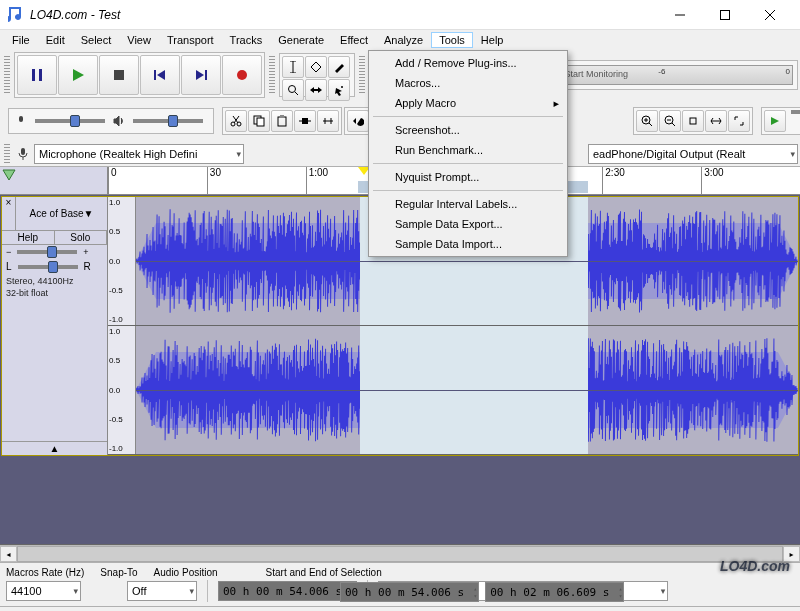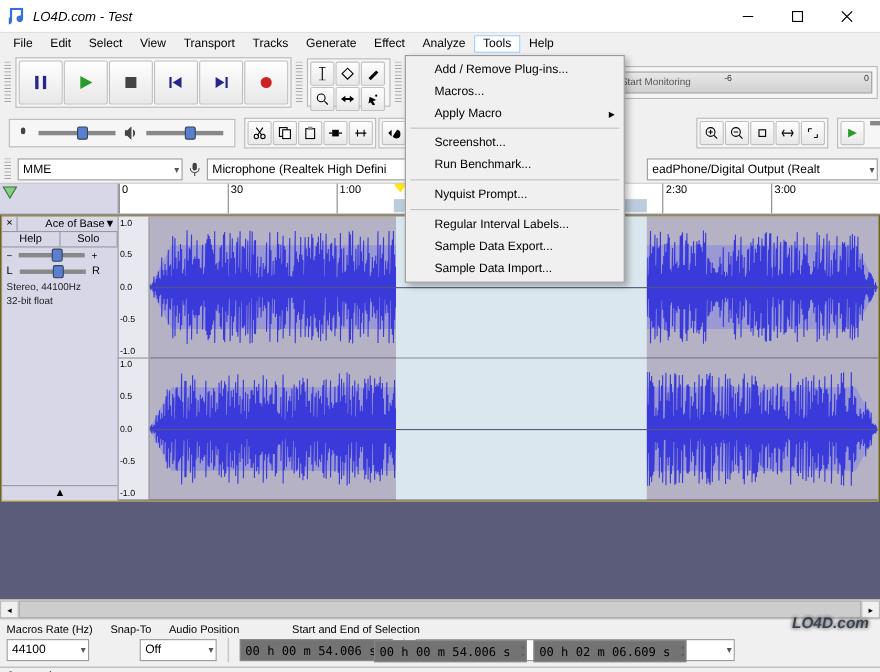--- a/index.html
+++ b/index.html
@@ -51,21 +51,21 @@
 .ruler .tick { flex:1; border-left:1px solid #888; font-size:10px; padding-left:2px; color:#000; position:relative; }
 .ruler .pin { position:absolute; left: 250px; top:0; width:0; height:0; border:6px solid transparent; border-top:8px solid #fde910; }
 .ruler .pin::before { content:""; position:absolute; left:-6px; top:-9px; border:6px solid transparent; border-top:8px solid #666; z-index:-1; }
 
 
 .tracks { background: #5b5b7a; height: 350px; overflow: hidden; border-bottom:1px solid #666; }
 .track { display: flex; border: 1px solid #aa9900; margin: 1px; background: #b8b8cc; height: 260px; }
 .track-ctrl { width: 106px; background: #d7d7e8; border-right: 1px solid #888; display:flex; flex-direction:column; font-size:10px; }
 .track-ctrl .head { display:flex; border-bottom:1px solid #999; }
 .track-ctrl .xbtn { width:14px; text-align:center; border-right:1px solid #999; cursor:default; }
-.track-ctrl .tname { flex:1; padding:1px 2px; display:flex; justify-content:flex-end; }
+.track-ctrl .tname { flex:1; padding:11px 2px; display:flex; justify-content:center; }
 .track-ctrl .ms { display:flex; border-bottom:1px solid #999; }
 .track-ctrl .ms div { flex:1; text-align:center; padding:1px; border-right:1px solid #999; }
 .track-ctrl .slrow { padding: 2px 4px; display:flex; align-items:center; gap:2px; }
 .track-ctrl .info { padding:2px 4px; font-size:9px; color:#222; line-height:1.3; }
 .track-ctrl .collapse { margin-top:auto; text-align:center; border-top:1px solid #999; padding:1px; }
 
 .track-wave { flex:1; display:flex; flex-direction:column; position:relative; background:#bbb6c8; }
 .channel { flex:1; position:relative; border-bottom:1px solid #666; background:#b4b2c4; }
 .channel .scale { position:absolute; left:0; top:0; width:28px; height:100%; background:#e8e8f0; border-right:1px solid #888; font-size:8px; display:flex; flex-direction:column; justify-content:space-between; padding:1px; color:#000; }
 .channel .wave { position:absolute; left:28px; right:0; top:0; bottom:0; }
@@ -345,21 +345,20 @@
             <path d="M1 1 L9 5 L1 9 Z" fill="#2a9a2a"></path>
           </svg>
         </div>
       <div class="hslider" style="width:50px;"></div>
     </div>
 
   </div>
 
   <div class="device-bar">
     <div class="grip" style="height:20px;"></div>
-    <div class="combo" style="width:150px;">MME</div>
     <span>
         <svg width="14" height="14">
           <rect x="5" y="1" width="4" height="7" rx="2" fill="#444"></rect>
           <path d="M3 6 a4 4 0 0 0 8 0 M7 10 v3" fill="none" stroke="#444"></path>
         </svg>
       </span>
     <div class="combo" style="width:210px;">Microphone (Realtek High Defini</div>
     <div style="flex:1"></div>
     <div class="combo" style="width:210px;">eadPhone/Digital Output (Realt</div>
   </div>

